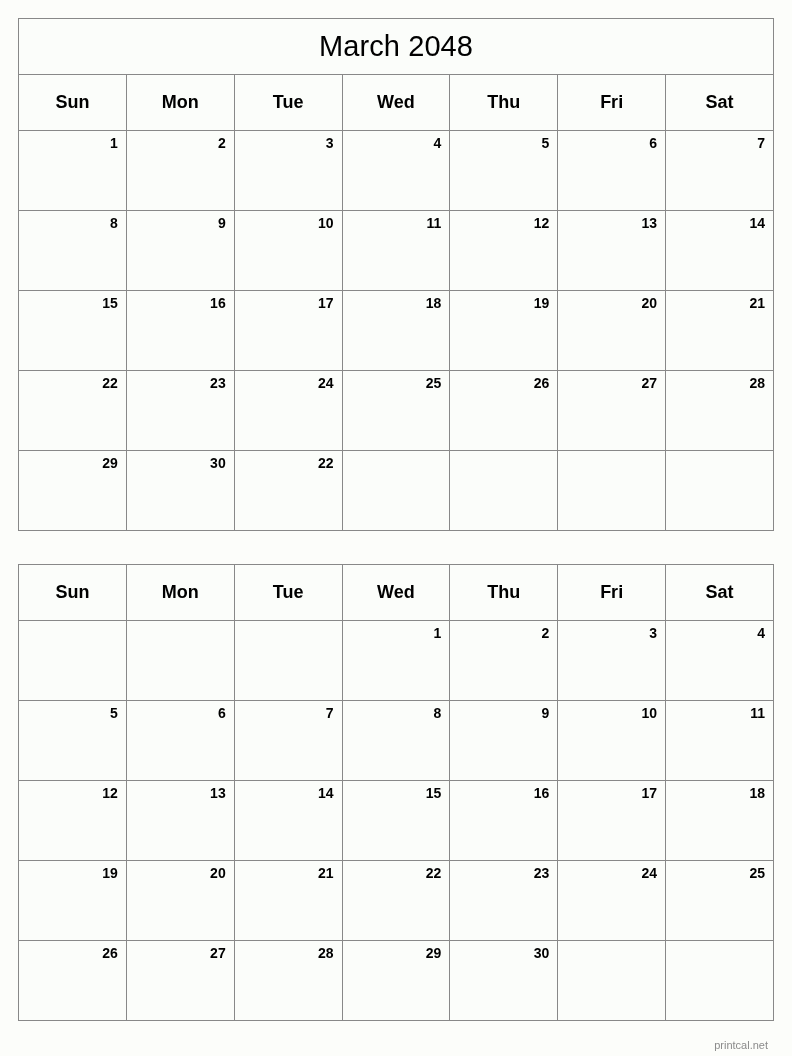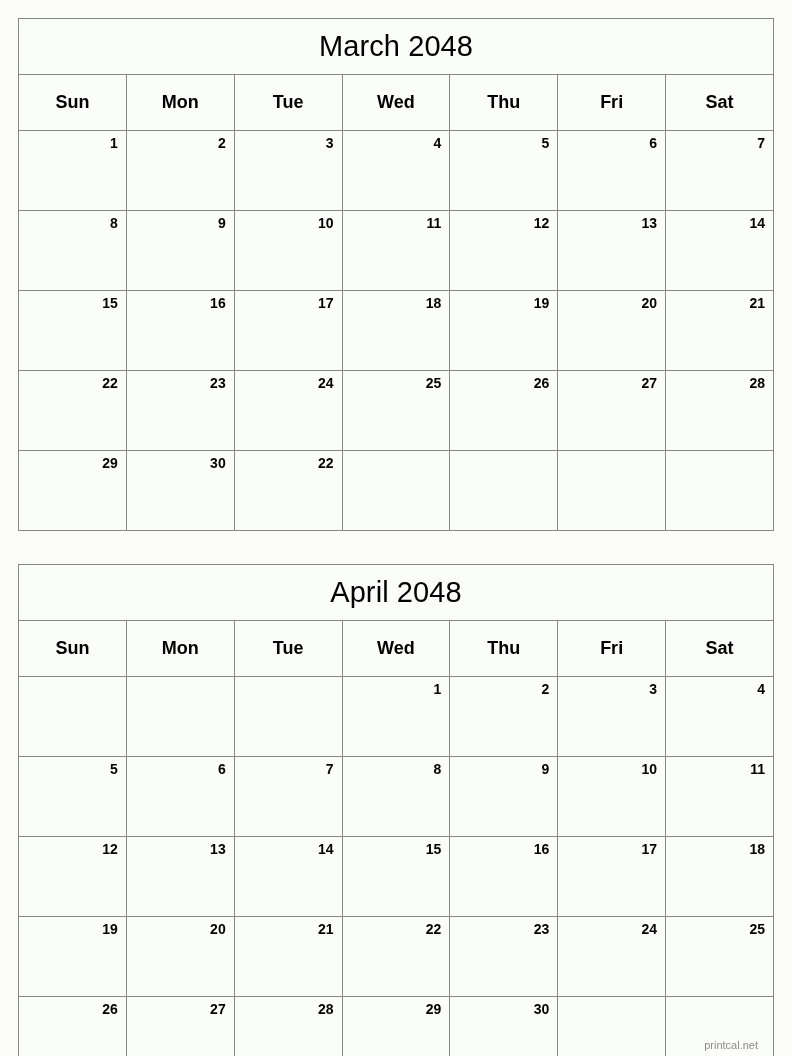--- a/index.html
+++ b/index.html
@@ -86,21 +86,21 @@
 
   .day-num {
     display: block;
     line-height: 16px;
   }
 
   .day-empty { }
 
   .footer {
     position: absolute;
-    right: 34px;
+    right: 24px;
     bottom: 4px;
     font-size: 11px;
     color: #8b8b8b;
     font-family: "Liberation Sans", sans-serif;
     text-align: right;
     line-height: 14px;
   }
 </style>
 </head>
 <body>
@@ -237,25 +237,20 @@
           </td>
         <td class="day-empty">
             <span class="day-num"></span>
           </td>
       </tr>
     </tbody>
   </table>
 
   <table class="calendar">
     <tbody>
-      <tr class="cal-title-row">
-        <td colspan="7">
-          <span class="cal-title">April 2048</span>
-        </td>
-      </tr>
       <tr class="dow-row">
         <th>Sun</th>
         <th>Mon</th>
         <th>Tue</th>
         <th>Wed</th>
         <th>Thu</th>
         <th>Fri</th>
         <th>Sat</th>
       </tr>
 

